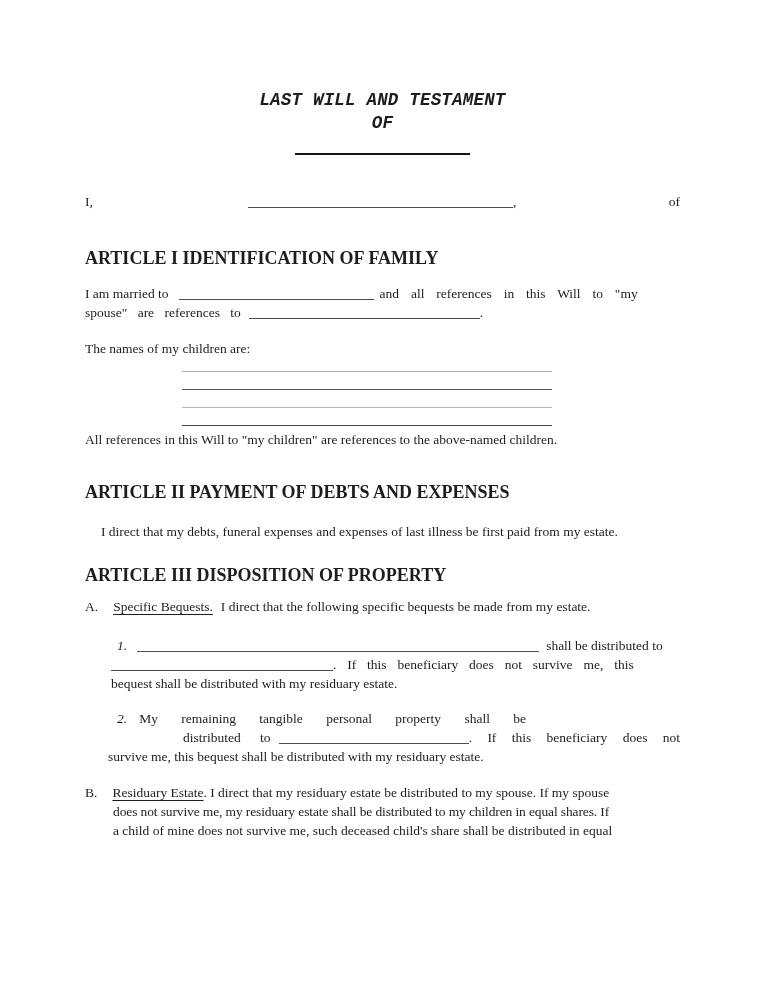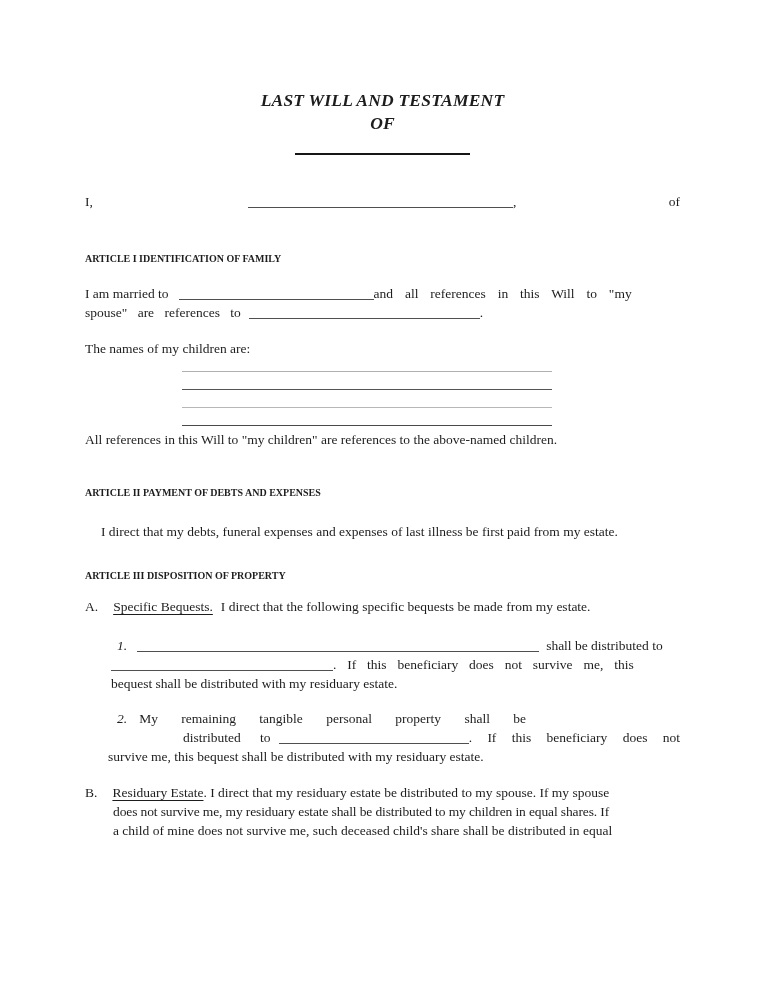--- a/index.html
+++ b/index.html
@@ -3,26 +3,26 @@
 <meta charset="utf-8">
 <style>
   html,body{margin:0;padding:0;}
   body{
     width:768px;height:994px;overflow:hidden;background:#ffffff;
     color:#1d1d1d;font-family:"Liberation Serif","DejaVu Serif",serif;
   }
   .page{padding:89px 88px 0 85px;width:595px;}
 
   .title{ text-align:center;font-weight:bold;font-style:italic;
-          font-size:17.5px;line-height:23px;letter-spacing:.2px;}
+          font-size:17.5px;line-height:23px;letter-spacing:.2px;font-family:Liberation Mono, monospace;}
   .title-blank{width:175px;border-top:2px solid #161616;height:0;margin:18px auto 0;}
 
   .ln{font-size:13.5px;line-height:19px;white-space:nowrap;}
   .flexline{display:flex;align-items:baseline;}
-  .h{font-weight:bold;font-size:10px;line-height:19px;white-space:nowrap;}
+  .h{font-weight:bold;font-size:18px;line-height:19px;white-space:nowrap;}
 
   .b{display:inline-block;height:13px;border-bottom:1.3px solid #4f4f4f;
      position:relative;top:2px;}
   .w265{width:265px;margin-left:155px;}
   .w255{width:255px;}
   .w195{width:195px;margin-left:10px;}
   .w231{width:231px;margin-left:8px;}
   .w402{width:402px;margin-left:10px;}
   .w222{width:222px;}
   .w190{width:190px;margin-left:8px;}
@@ -76,21 +76,21 @@
       <span>I,</span>
         <span class="b w265"></span>
         <span>,</span>
         <span class="mlauto">of</span>
     </div>
   </div>
 
   <div class="h art1">ARTICLE I IDENTIFICATION OF FAMILY</div>
 
   <div class="married">
-    <div class="ln"><span>I am married to</span><span class="b w195"></span><span style="margin-left:0;word-spacing:8.5px;">and all references in this Will to "my</span></div>
+    <div class="ln"><span>I am married to</span><span class="b w195"></span><span style="margin-left:6px;word-spacing:8.5px;">and all references in this Will to "my</span></div>
     <div class="ln"><span style="word-spacing:7px;">spouse" are references to</span><span class="b w231"></span><span>.</span></div>
   </div>
 
   <div class="ln kids-intro">The names of my children are:</div>
 
   <div class="kid-lines">
     <div class="cl c1"></div>
     <div class="cl c2"></div>
     <div class="cl c3"></div>
     <div class="cl c4"></div>

